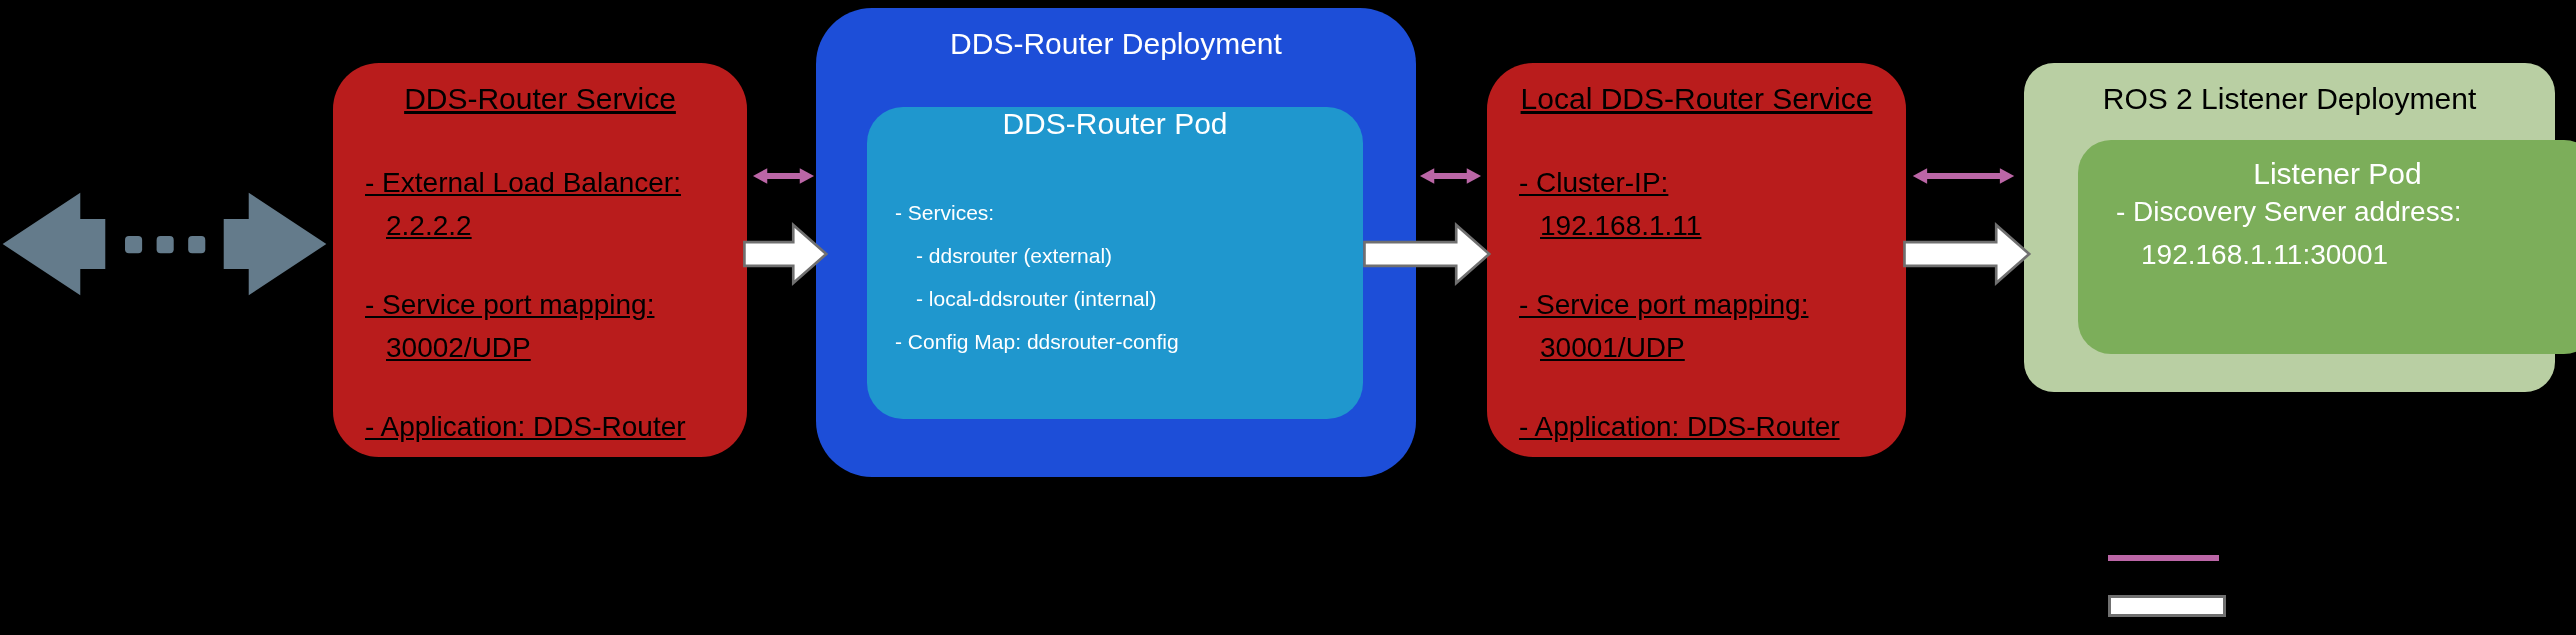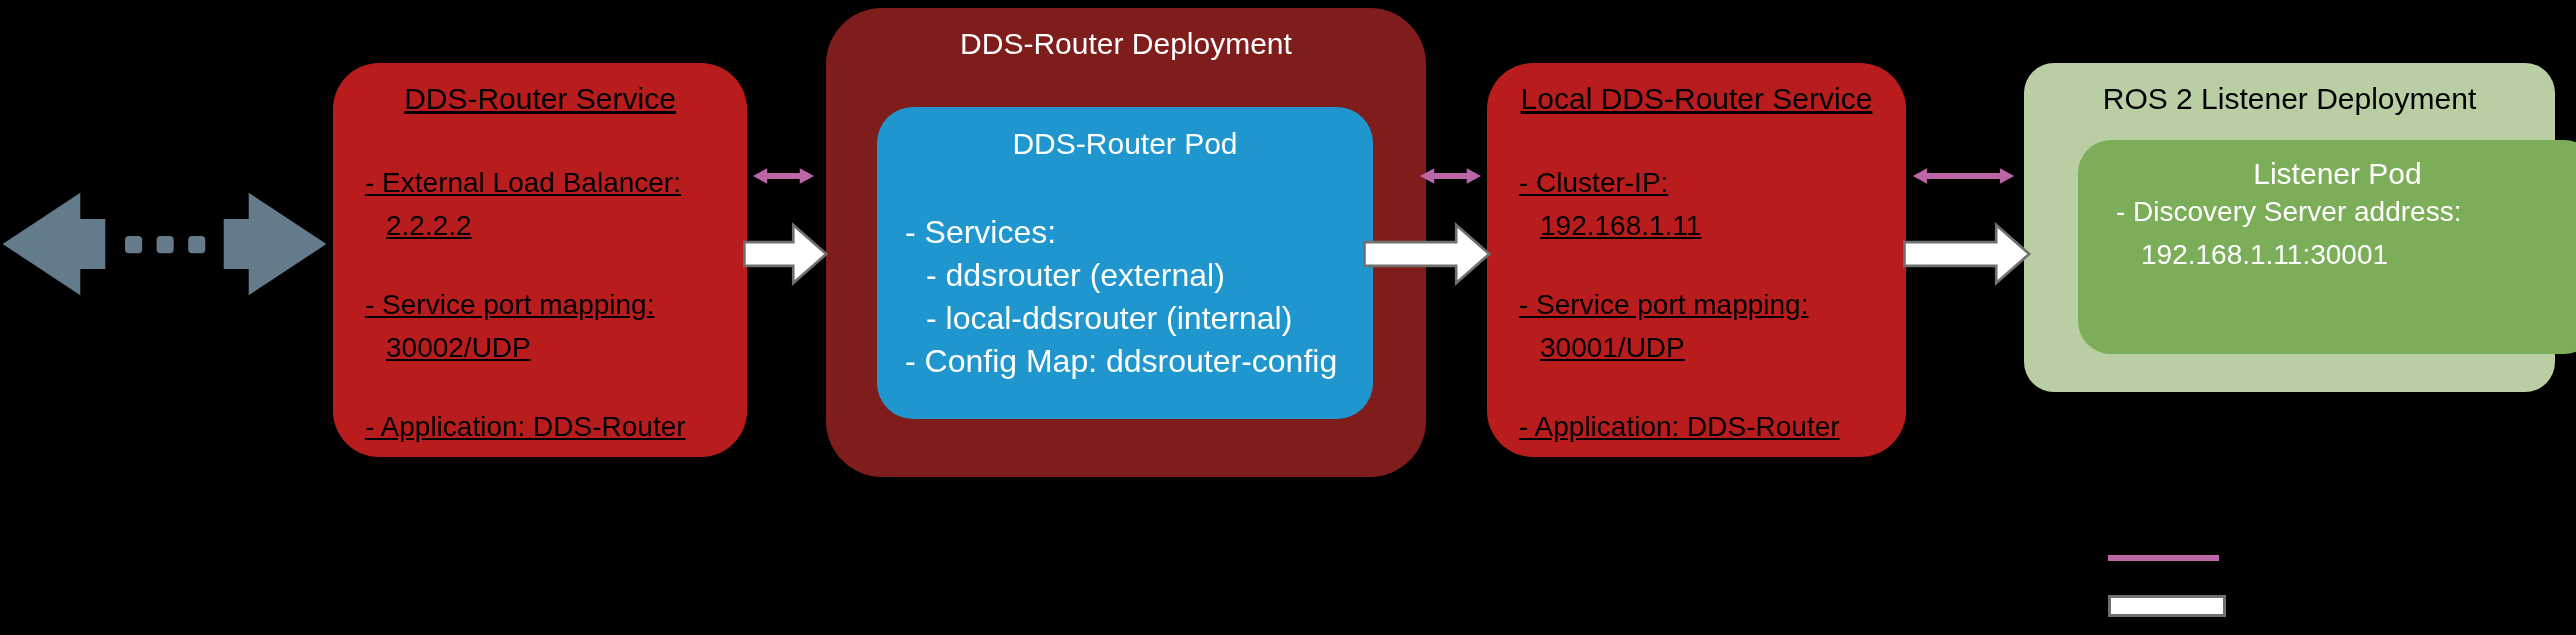--- a/index.html
+++ b/index.html
@@ -12,24 +12,23 @@
     font-family:"Liberation Sans", sans-serif;
   }
   .node { position:absolute; box-sizing:border-box; }
   .yellow-box {
     background:#b91c1c;
     border-radius:46px;
     color:#000;
     text-decoration:underline;
   }
   .deployment-box {
-    background:#7f1d1d;
+    background:#1d4ed8;
     border-radius:56px;
     color:#fff;
-    margin-left:10px;
   }
   .pod-box {
     background:#1f97ce;
     border-radius:36px;
     color:#fff;
   }
   .green-outer-box {
     background:#b9cfa3;
     border-radius:30px;
     color:#000;
@@ -51,21 +50,21 @@
     padding:0 26px 0 32px;
     font-size:28px;
     line-height:43px;
   }
   .line { white-space:nowrap; }
   .indent { padding-left:21px; }
   .gap { height:36px; }
   .pod-body {
     margin-top:51px;
     padding:0 20px 0 28px;
-    font-size:32px;
+    font-size:21px;
     line-height:43px;
   }
   .listener-body {
     padding:0 20px 0 38px;
     font-size:28px;
     line-height:43px;
   }
   .listener-body .indent { padding-left:25px; }
   .arrow-svg { position:absolute; }
   .legend-pink-line {
@@ -105,21 +104,21 @@
       <div class="line indent">30002/UDP</div>
       <div class="gap"></div>
       <div class="line">- Application: DDS-Router</div>
     </div>
   </div>
 
   <div class="node deployment-box" style="left:816px;top:8px;width:600px;height:469px;">
     <div class="node-title">DDS-Router Deployment</div>
 
     <div class="node pod-box" style="left:51px;top:99px;width:496px;height:312px;">
-      <div class="node-title" style="padding-top:20px;">DDS-Router Pod</div>
+      <div class="node-title" style="padding-top:0;">DDS-Router Pod</div>
       <div class="pod-body">
         <div class="line">- Services:</div>
         <div class="line indent">- ddsrouter (external)</div>
         <div class="line indent">- local-ddsrouter (internal)</div>
         <div class="line">- Config Map: ddsrouter-config</div>
       </div>
     </div>
   </div>
 
   <div class="node yellow-box" style="left:1487px;top:63px;width:419px;height:394px;">

